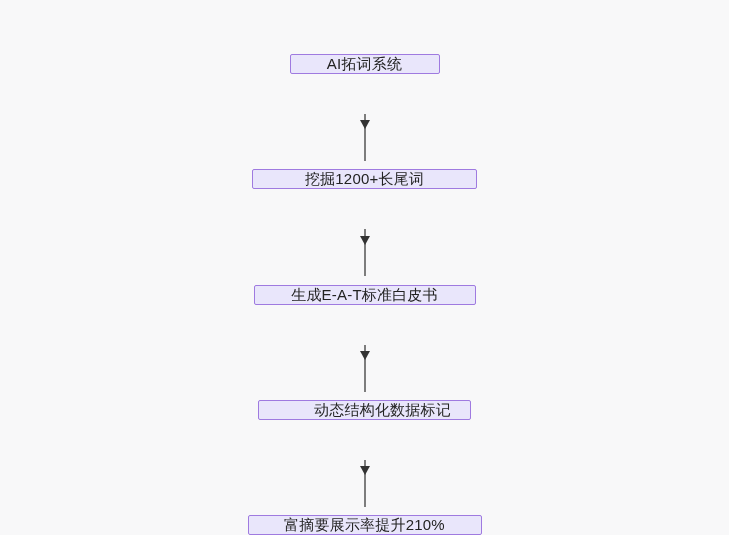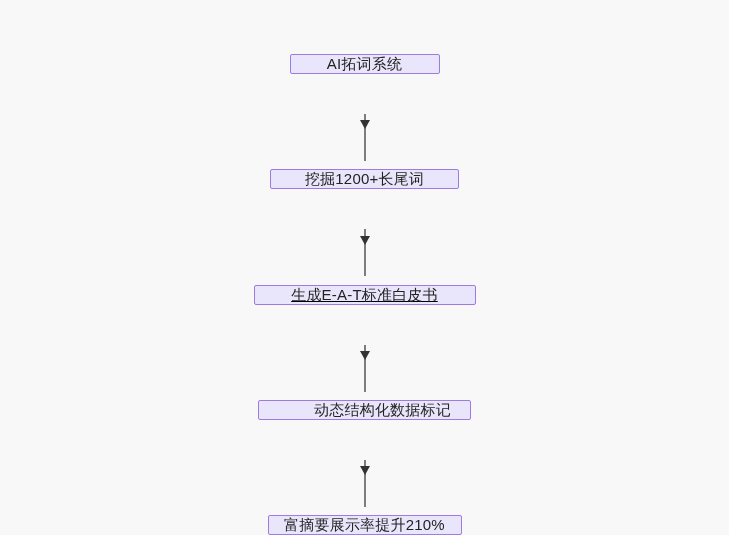--- a/index.html
+++ b/index.html
@@ -50,24 +50,24 @@
     color: #232323;
     font-size: 15px;
     line-height: 1.2;
     letter-spacing: 0.2px;
     white-space: nowrap;
     text-align: center;
   }
 
   
   .node-w1 { width: 150px; }
-  .node-w2 { width: 189px; }
-  .node-w3 { width: 222px; text-decoration: underline; }
+  .node-w2 { width: 225px; }
+  .node-w3 { width: 222px; }
   .node-w4 { width: 213px; padding-left: 36px; }
-  .node-w5 { width: 194px; }
+  .node-w5 { width: 234px; }
 
   .connector {
     position: relative;
     width: 14px;
     height: 55px;
     display: flex;
     justify-content: center;
     z-index: 1;
   }
   .connector .line {

